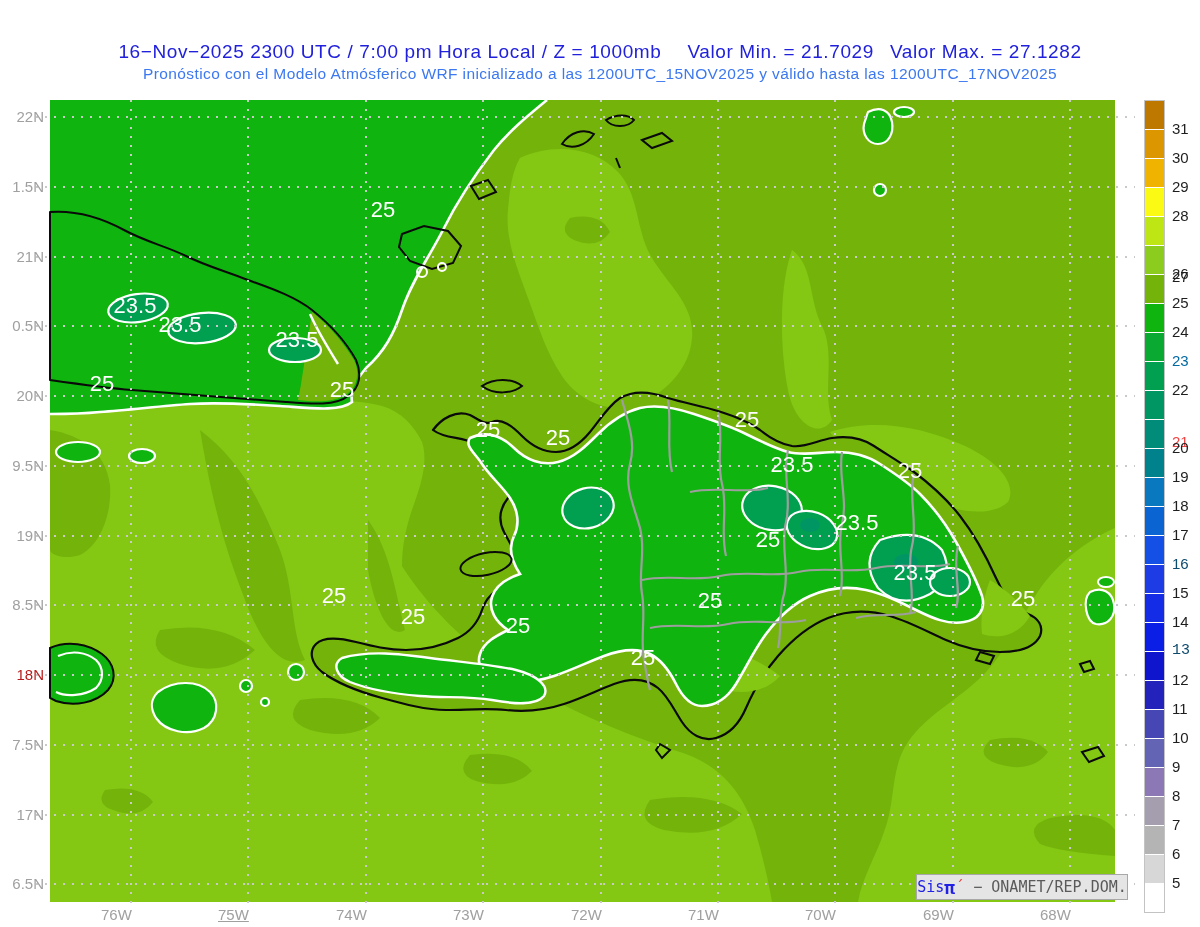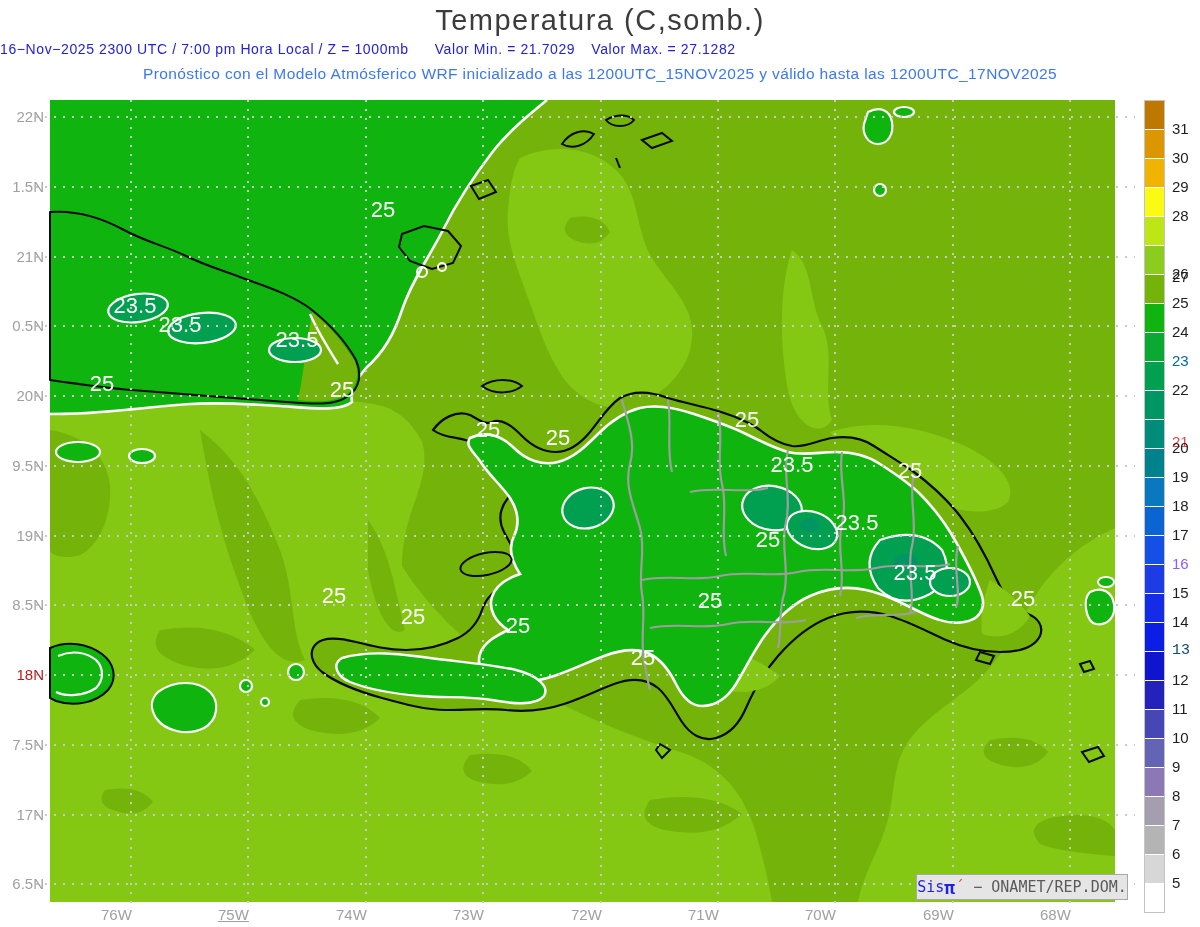--- a/index.html
+++ b/index.html
@@ -1,22 +1,22 @@
 <!DOCTYPE html>
 <html><head>
 <meta charset="utf-8">
 <style>
   html,body{margin:0;padding:0;background:#ffffff;}
   #page{position:relative;width:1200px;height:927px;background:#fff;overflow:hidden;
         font-family:"Liberation Sans",sans-serif;}
   
   #title{position:absolute;left:0;top:4px;width:1200px;text-align:center;
          font-size:29px;letter-spacing:1.5px;font-weight:400;}
-  #subline1{position:absolute;left:0;top:41px;width:1200px;
-            font-size:14px;font-weight:500;letter-spacing:.6px;white-space:nowrap;}
+  #subline1{position:absolute;left:0;top:41px;width:1200px;text-align:center;
+            font-size:19px;font-weight:500;letter-spacing:.6px;white-space:nowrap;}
   #subline1 .gap{display:inline-block;width:26px;}
   #subline2{position:absolute;left:0;top:65px;width:1200px;text-align:center;
             font-size:15.5px;font-weight:500;letter-spacing:.4px;white-space:nowrap;}
   
   #map{position:absolute;left:50px;top:100px;width:1065px;height:802px;}
   #map svg{overflow:visible;display:block;}
   .lat-label{position:absolute;left:0;width:44px;text-align:right;font-size:15px;
              transform:translateY(-9px);}
   .lon-label{position:absolute;top:906px;width:60px;font-size:15px;
              transform:translateX(-30px);}
@@ -29,21 +29,20 @@
   
   #credit{position:absolute;left:916px;top:874px;width:210px;height:24px;background:#e5e5e5;
           border:1px solid #a8a8a8;font-family:"DejaVu Sans Mono",monospace;font-size:15px;
           display:flex;align-items:center;justify-content:center;white-space:pre;}
 </style>
 </head>
 <body>
 
 <div id="page">
 
-  <div id="title" style="color: rgb(60, 60, 60);">Temperatura (C,somb.)</div>
   <div id="subline1" style="color: rgb(33, 33, 220);"><span>16−Nov−2025  2300 UTC / 7:00 pm Hora Local / Z = 1000mb</span><span class="gap"></span><span>Valor Min. = 21.7029</span><span class="gap" style="width:16px"></span><span>Valor Max. = 27.1282</span></div>
   <div id="subline2" style="color: rgb(60, 120, 240);">Pronóstico con el Modelo Atmósferico WRF inicializado a las 1200UTC_15NOV2025 y válido hasta las  1200UTC_17NOV2025</div>
 
   <div id="map">
     <svg id="mapsvg" width="1065" height="802" viewBox="0 0 1065 802">
 
       <rect x="0" y="0" width="1065" height="802" fill="#74b40a"></rect>
 
       <path d="M0,312 C60,308 120,306 180,302 C240,298 300,298 332,306 C352,312 364,326 372,342 C378,360 372,382 364,404 C356,426 352,446 352,466 C380,510 420,548 470,580 C520,612 580,636 630,652 C668,664 692,690 705,730 C712,754 718,778 722,802 L0,802 Z" fill="#84c814"></path>
 
@@ -273,21 +272,21 @@
       <div class="cb-label" style="top: 274px; color: rgb(30, 30, 30);">26</div>
       <div class="cb-label" style="top: 303px; color: rgb(30, 30, 30);">25</div>
       <div class="cb-label" style="top: 332px; color: rgb(30, 30, 30);">24</div>
       <div class="cb-label" style="top: 361px; color: #0369a1;">23</div>
       <div class="cb-label" style="top: 390px; color: rgb(30, 30, 30);">22</div>
       <div class="cb-label" style="top: 419px; color: #ef4444; margin-top: 23px;">21</div>
       <div class="cb-label" style="top: 448px; color: rgb(30, 30, 30);">20</div>
       <div class="cb-label" style="top: 477px; color: rgb(30, 30, 30);">19</div>
       <div class="cb-label" style="top: 506px; color: rgb(30, 30, 30);">18</div>
       <div class="cb-label" style="top: 535px; color: rgb(30, 30, 30);">17</div>
-      <div class="cb-label" style="top: 564px; color: #8b5cf6;">16</div>
+      <div class="cb-label" style="top: 564px; color: #0c4a6e;">16</div>
       <div class="cb-label" style="top: 593px; color: rgb(30, 30, 30);">15</div>
       <div class="cb-label" style="top: 622px; color: rgb(30, 30, 30);">14</div>
       <div class="cb-label" style="top: 651px; color: #0c4a6e; font-family: Liberation Mono, monospace;">13</div>
       <div class="cb-label" style="top: 680px; color: rgb(30, 30, 30);">12</div>
       <div class="cb-label" style="top: 709px; color: rgb(30, 30, 30);">11</div>
       <div class="cb-label" style="top: 738px; color: rgb(30, 30, 30);">10</div>
       <div class="cb-label" style="top: 767px; color: rgb(30, 30, 30);">9</div>
       <div class="cb-label" style="top: 796px; color: rgb(30, 30, 30);">8</div>
       <div class="cb-label" style="top: 825px; color: rgb(30, 30, 30);">7</div>
       <div class="cb-label" style="top: 854px; color: rgb(30, 30, 30);">6</div>

